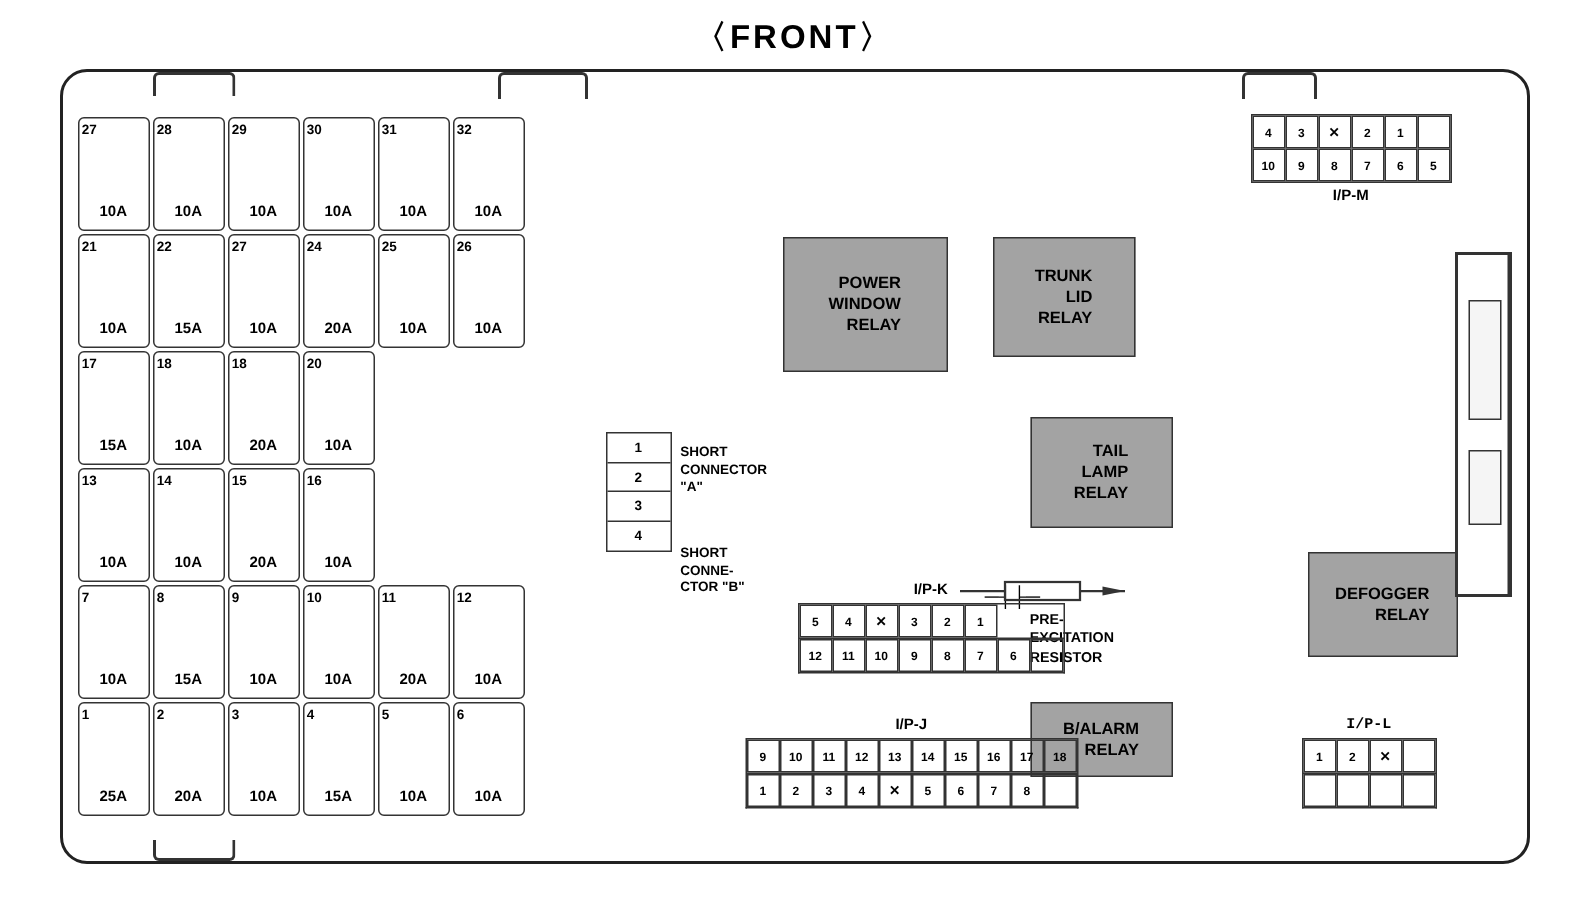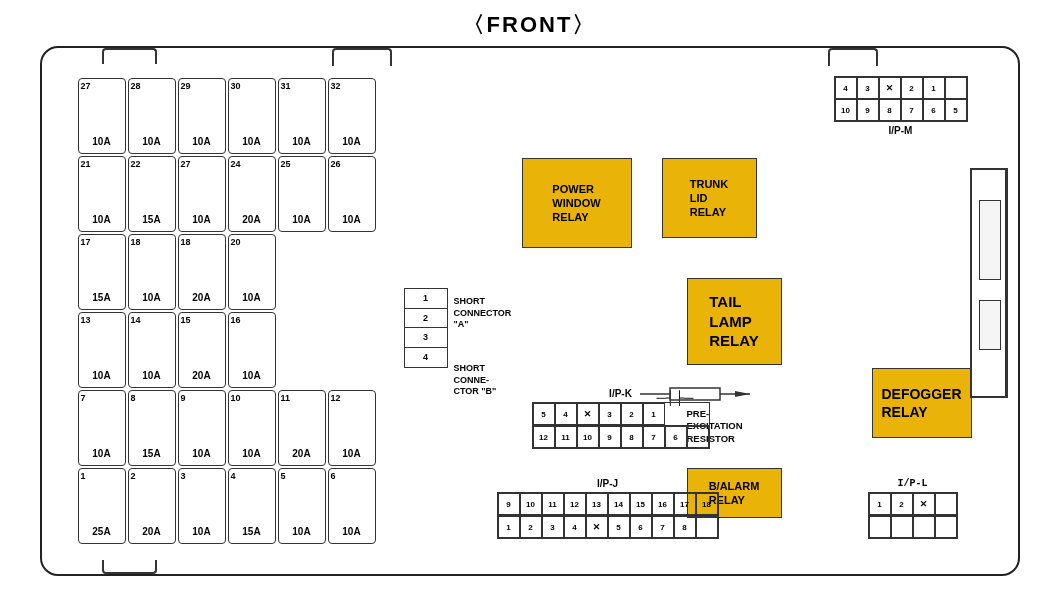--- a/index.html
+++ b/index.html
@@ -25,21 +25,21 @@
       border-radius: 18px;
       width: 980px;
       height: 530px;
       position: relative;
       background: #fff;
       margin: 0 auto;
     }
     
     .fuse-grid {
       position: absolute;
-      left: 36px;
+      left: 10px;
       top: 30px;
       display: grid;
       grid-template-columns: repeat(6, 48px);
       grid-template-rows: repeat(6, 76px);
       gap: 2px;
     }
     .fuse-cell {
       border: 1.5px solid #333;
       border-radius: 4px;
       display: flex;
@@ -62,25 +62,25 @@
       font-size: 10px;
       font-weight: bold;
       align-self: center;
       margin-top: auto;
       margin-bottom: 2px;
     }
     
     .relay-box {
       position: absolute;
       border: 1.5px solid #333;
-      background: #eab308;
+      background: #a3a3a3;
       display: flex;
       align-items: center;
       justify-content: center;
-      text-align: left;
+      text-align: right;
       font-size: 10px;
       font-weight: bold;
       line-height: 1.3;
     }
     .label-below {
       font-size: 10px;
       font-weight: bold;
       text-align: center;
       margin-top: 3px;
     }
@@ -270,23 +270,23 @@
   </div>
 
   <div style="position:absolute;left:412px;top:248px;font-size:9px;font-weight:bold;line-height:1.3;width:70px;">SHORT<br>CONNECTOR "A"</div>
 
   <div style="position:absolute;left:412px;top:315px;font-size:9px;font-weight:bold;line-height:1.3;width:70px;">SHORT<br>CONNE-<br>CTOR "B"</div>
 
   <div class="relay-box" style="left:480px;top:110px;width:110px;height:90px;font-size:11px;">POWER<br>WINDOW<br>RELAY</div>
 
   <div class="relay-box" style="left:620px;top:110px;width:95px;height:80px;font-size:11px;">TRUNK<br>LID<br>RELAY</div>
 
-  <div class="relay-box" style="left:645px;top:230px;width:95px;height:87px;font-size:15px;">TAIL<br>LAMP<br>RELAY</div>
-
-  <div class="relay-box" style="left:830px;top:320px;width:100px;height:70px;font-size:14px;">DEFOGGER<br>RELAY</div>
+  <div class="relay-box" style="left:645px;top:230px;width:95px;height:74px;font-size:11px;">TAIL<br>LAMP<br>RELAY</div>
+
+  <div class="relay-box" style="left:830px;top:320px;width:100px;height:70px;font-size:11px;">DEFOGGER<br>RELAY</div>
 
   <div class="relay-box" style="left:645px;top:420px;width:95px;height:50px;font-size:11px;">B/ALARM<br>RELAY</div>
 
   <div style="position:absolute;left:645px;top:360px;font-size:9.5px;font-weight:bold;line-height:1.3;">PRE-<br>EXCITATION<br>RESISTOR</div>
 
   <div style="position:absolute;left:615px;top:342px;font-size:13px;font-weight:bold;">─┤├─</div>
 
   <svg style="position:absolute;left:598px;top:336px;" width="110" height="20">
     <line x1="0" y1="10" x2="30" y2="10" stroke="#333" stroke-width="1.5"></line>
     <rect x="30" y="4" width="50" height="12" fill="none" stroke="#333" stroke-width="1.5"></rect>

